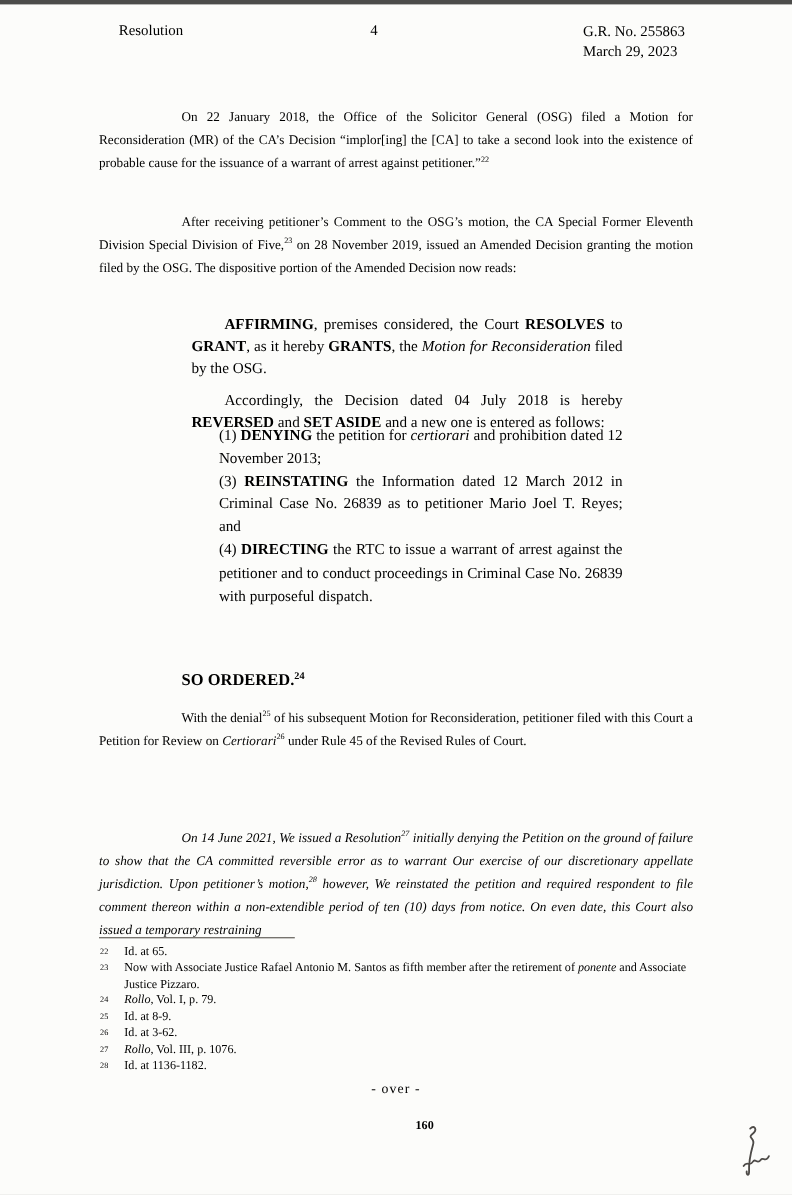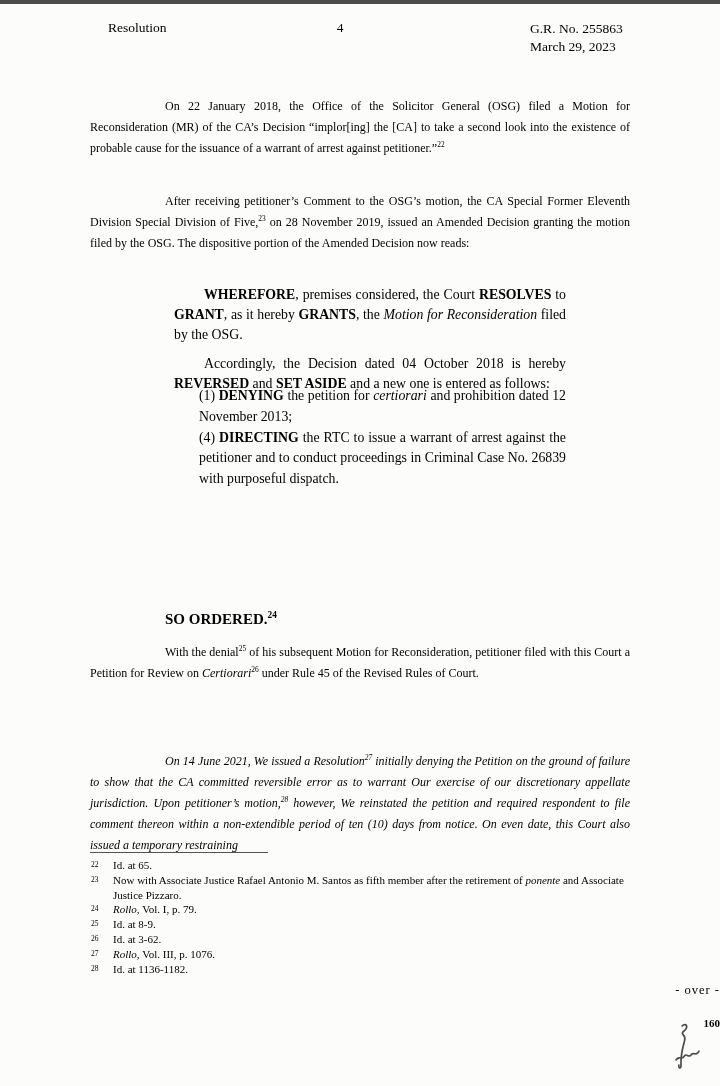--- a/index.html
+++ b/index.html
@@ -57,21 +57,21 @@
   .footnotes {
     position: absolute; top: 858px; left: 90px; width: 560px;
     font-size: 11px; line-height: 14.8px;
   }
   .footnote { position: relative; padding-left: 23px; }
   .fn-num {
     position: absolute; left: 1px; top: 0;
     font-size: 7.5px; vertical-align: super;
   }
   
-  .footer { position: absolute; top: 983px; left: 0; width: 100%; text-align: right; }
+  .footer { position: absolute; top: 983px; left: 0; width: 100%; text-align: center; }
   .footer-over { font-size: 12.5px; letter-spacing: 1px; }
   .footer-num  { font-size: 11px; font-weight: bold; margin-left: 52px; margin-top: 19px; }
   .signature { position: absolute; top: 1020px; left: 666px; }
   
   .b { font-weight: bold; }
   .i { font-style: italic; }
   .sup { vertical-align: super; font-size: 0.62em; line-height: 0; }
 </style>
 </head>
 <body>
@@ -83,25 +83,26 @@
   <div class="hdr-left">Resolution</div>
   <div class="hdr-center">4</div>
   <div class="hdr-right">
     <div>G.R. No. 255863</div>
     <div>March 29, 2023</div>
   </div>
 
   <p class="bodypara" id="p1"><span>On 22 January 2018, the Office of the Solicitor General (OSG) filed a Motion for Reconsideration (MR) of the CA’s Decision “implor[ing] the [CA] to take a second look into the existence of probable cause for the issuance of a warrant of arrest against petitioner.”</span><span class="sup">22</span></p>
   <p class="bodypara" id="p2"><span>After receiving petitioner’s Comment to the OSG’s motion, the CA Special Former Eleventh Division Special Division of Five,</span><span class="sup">23</span><span> on 28 November 2019, issued an Amended Decision granting the motion filed by the OSG. The dispositive portion of the Amended Decision now reads:</span></p>
 
-  <p class="quotepara" id="bq1"><span class="b">WHEREFORE</span><span>, premises considered, the Court </span><span class="b">RESOLVES</span><span> to </span><span class="b">GRANT</span><span>, as it hereby </span><span class="b">GRANTS</span><span>, the </span><span class="i">Motion for Reconsideration</span><span> filed by the OSG.</span></p>
-  <p class="quotepara" id="bq2"><span>Accordingly, the Decision dated 04 October 2018 is hereby </span><span class="b">REVERSED</span><span> and </span><span class="b">SET ASIDE</span><span> and a new one is entered as follows:</span></p>
+  <p class="quotepara" id="bq1"><span class="b">AFFIRMING</span><span>, premises considered, the Court </span><span class="b">RESOLVES</span><span> to </span><span class="b">GRANT</span><span>, as it hereby </span><span class="b">GRANTS</span><span>, the </span><span class="i">Motion for Reconsideration</span><span> filed by the OSG.</span></p>
+  <p class="quotepara" id="bq2"><span>Accordingly, the Decision dated 04 July 2018 is hereby </span><span class="b">REVERSED</span><span> and </span><span class="b">SET ASIDE</span><span> and a new one is entered as follows:</span></p>
 
   <div class="dispositive-list">
     <div class="list-item"><span>(1)  </span><span class="b">DENYING</span><span> the petition for </span><span class="i">certiorari</span><span> and prohibition dated 12 November 2013;</span></div>
+    <div class="list-item"><span>(3)  </span><span class="b">REINSTATING</span><span> the Information dated 12 March 2012 in Criminal Case No. 26839 as to petitioner Mario Joel T. Reyes; and</span></div>
     <div class="list-item"><span>(4)  </span><span class="b">DIRECTING</span><span> the RTC to issue a warrant of arrest against the petitioner and to conduct proceedings in Criminal Case No. 26839 with purposeful dispatch.</span></div>
   </div>
 
   <p id="so-ordered"><span class="b">SO ORDERED.</span><span class="sup">24</span></p>
 
   <p class="bodypara" id="p3"><span>With the denial</span><span class="sup">25</span><span> of his subsequent Motion for Reconsideration, petitioner filed with this Court a Petition for Review on </span><span class="i">Certiorari</span><span class="sup">26</span><span> under Rule 45 of the Revised Rules of Court.</span></p>
   <p class="bodypara" id="p4"><span>On 14 June 2021, We issued a Resolution</span><span class="sup">27</span><span> initially denying the Petition on the ground of failure to show that the CA committed reversible error as to warrant Our exercise of our discretionary appellate jurisdiction. Upon petitioner’s motion,</span><span class="sup">28</span><span> however, We reinstated the petition and required respondent to file comment thereon within a non-extendible period of ten (10) days from notice. On even date, this Court also issued a temporary restraining</span></p>
 
   <div class="fn-sep"></div>
 

